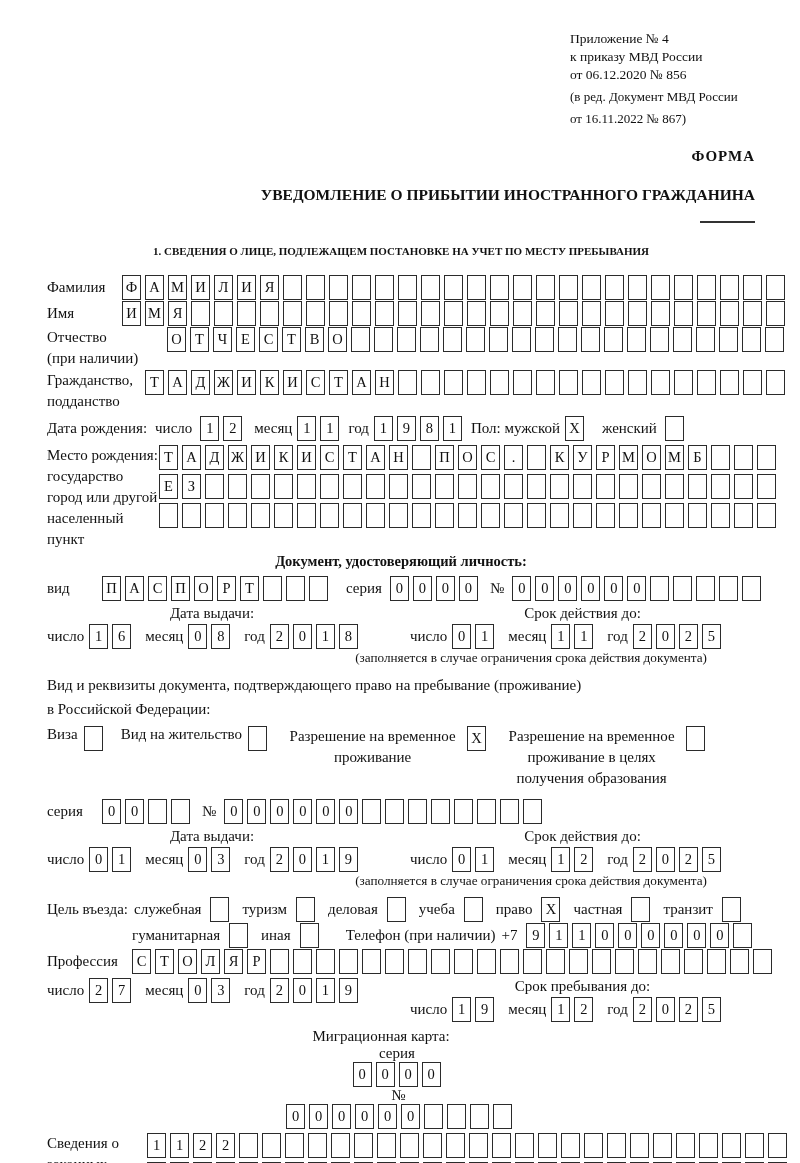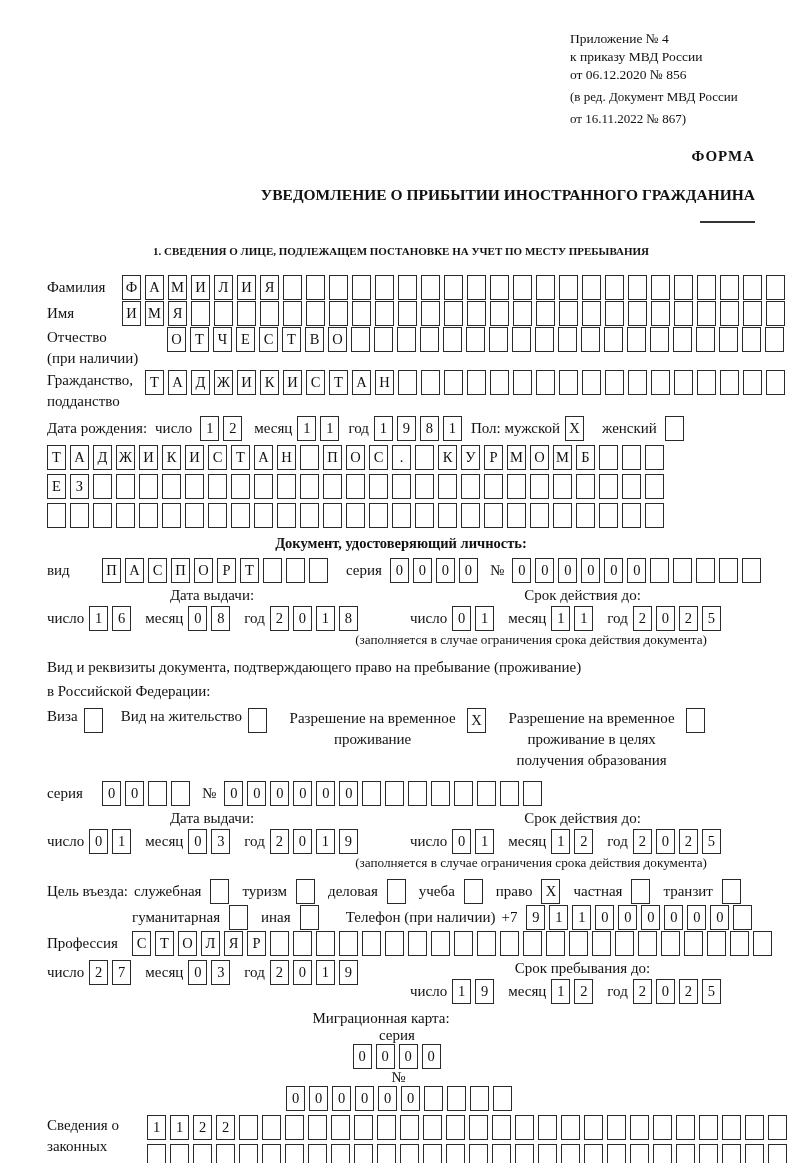--- a/index.html
+++ b/index.html
@@ -254,20 +254,26 @@
     <span class="cells gap14">
         <span class="cell filled">X</span>
       </span>
     <span class="lbl gap8">женский</span>
     <span class="cells">
         <span class="cell"></span>
       </span>
   </div>
 
   <div class="row top" style="margin-top:4px;">
+    <span class="lblcol w112">
+      <div>Место рождения:</div>
+      <div>государство</div>
+      <div>город или другой</div>
+      <div>населенный пункт</div>
+    </span>
     <span class="stackrows">
       <span class="cells">
           <span class="cell filled">Т</span>
           <span class="cell filled">А</span>
           <span class="cell filled">Д</span>
           <span class="cell filled">Ж</span>
           <span class="cell filled">И</span>
           <span class="cell filled">К</span>
           <span class="cell filled">И</span>
           <span class="cell filled">С</span>

